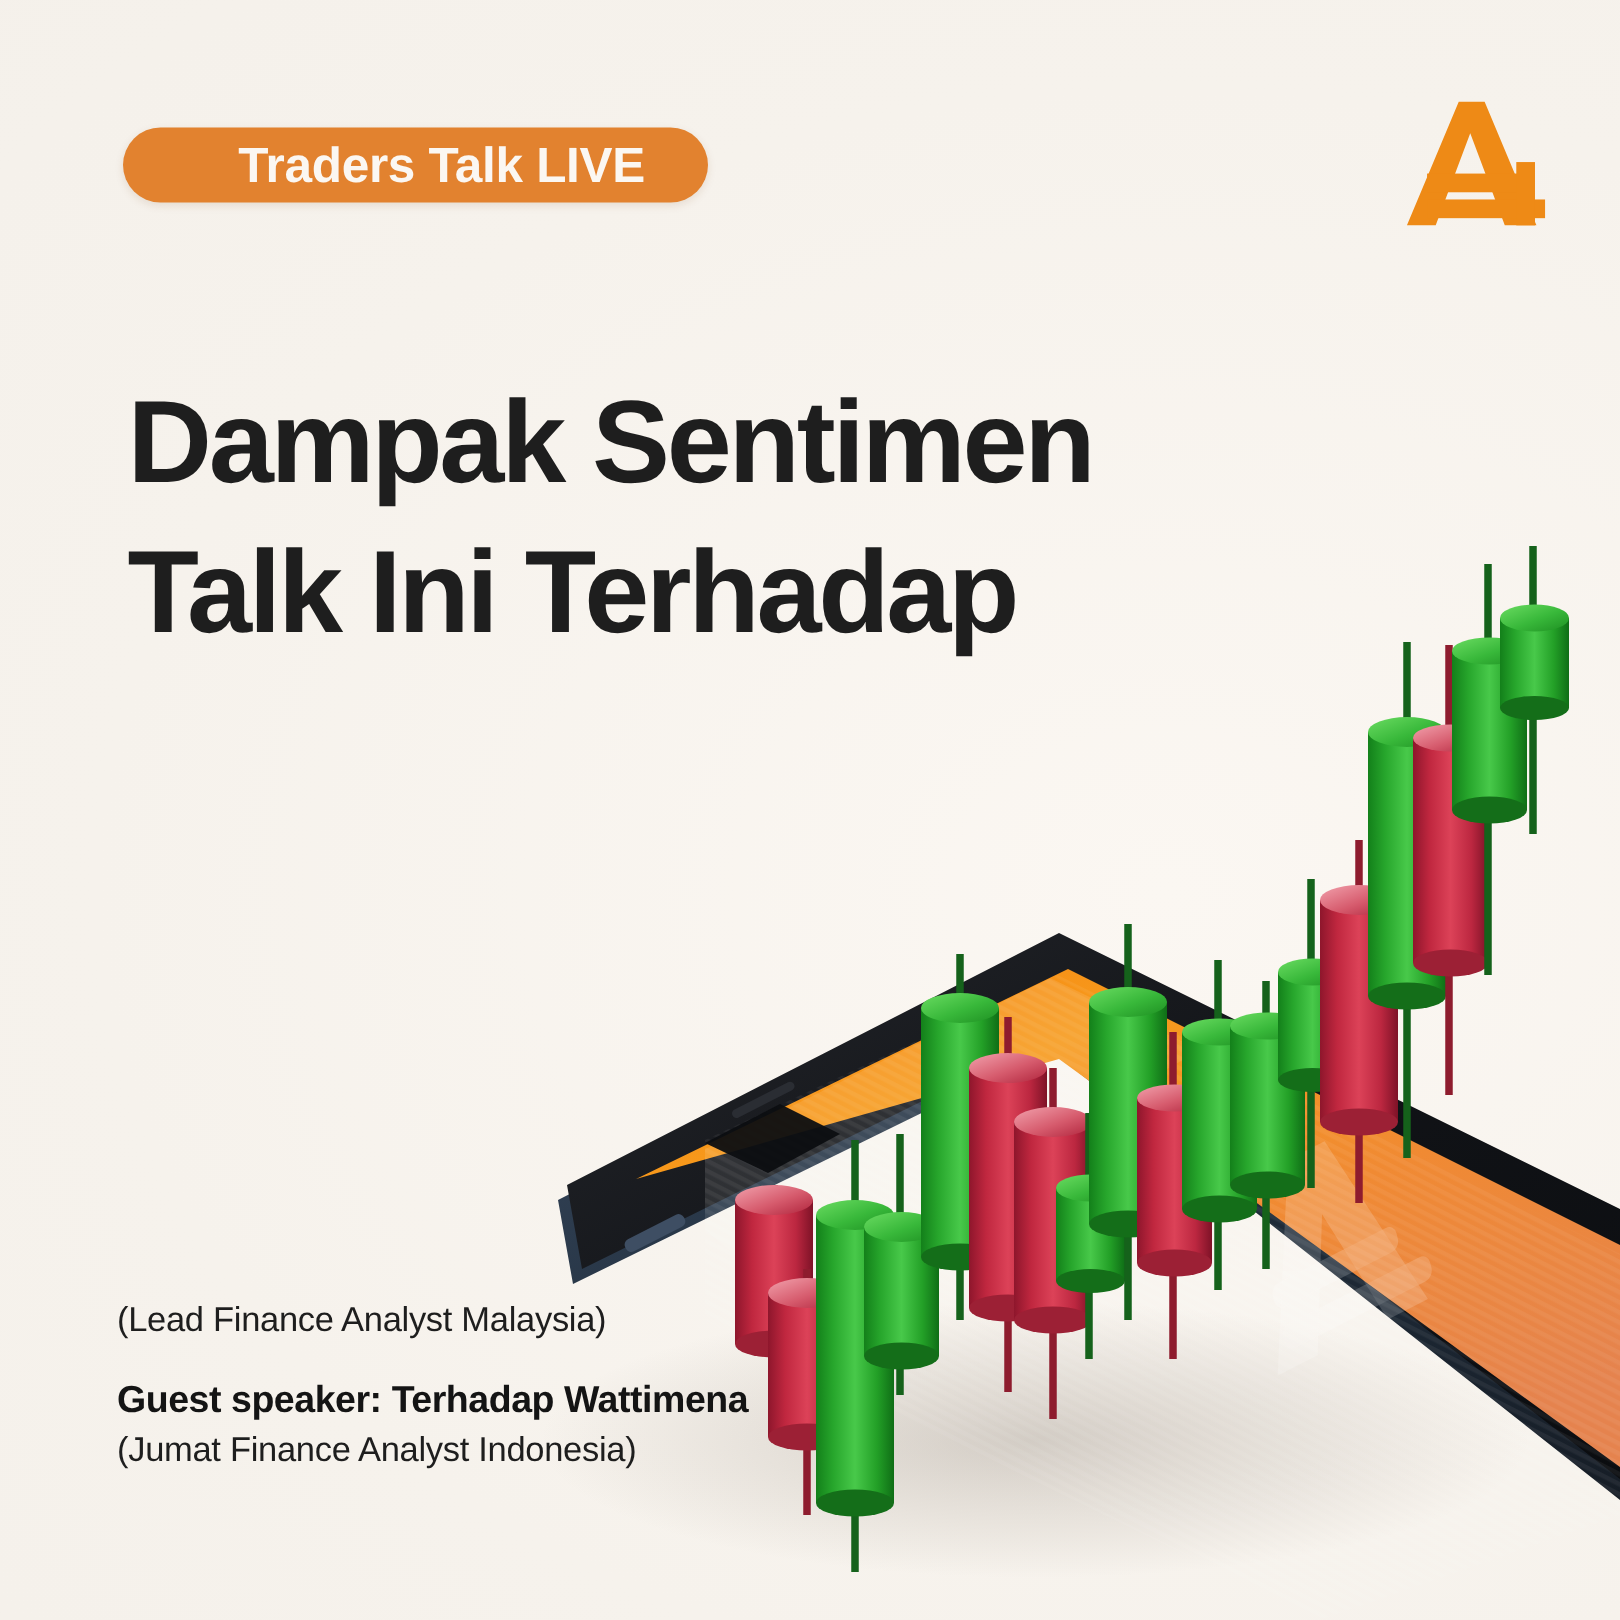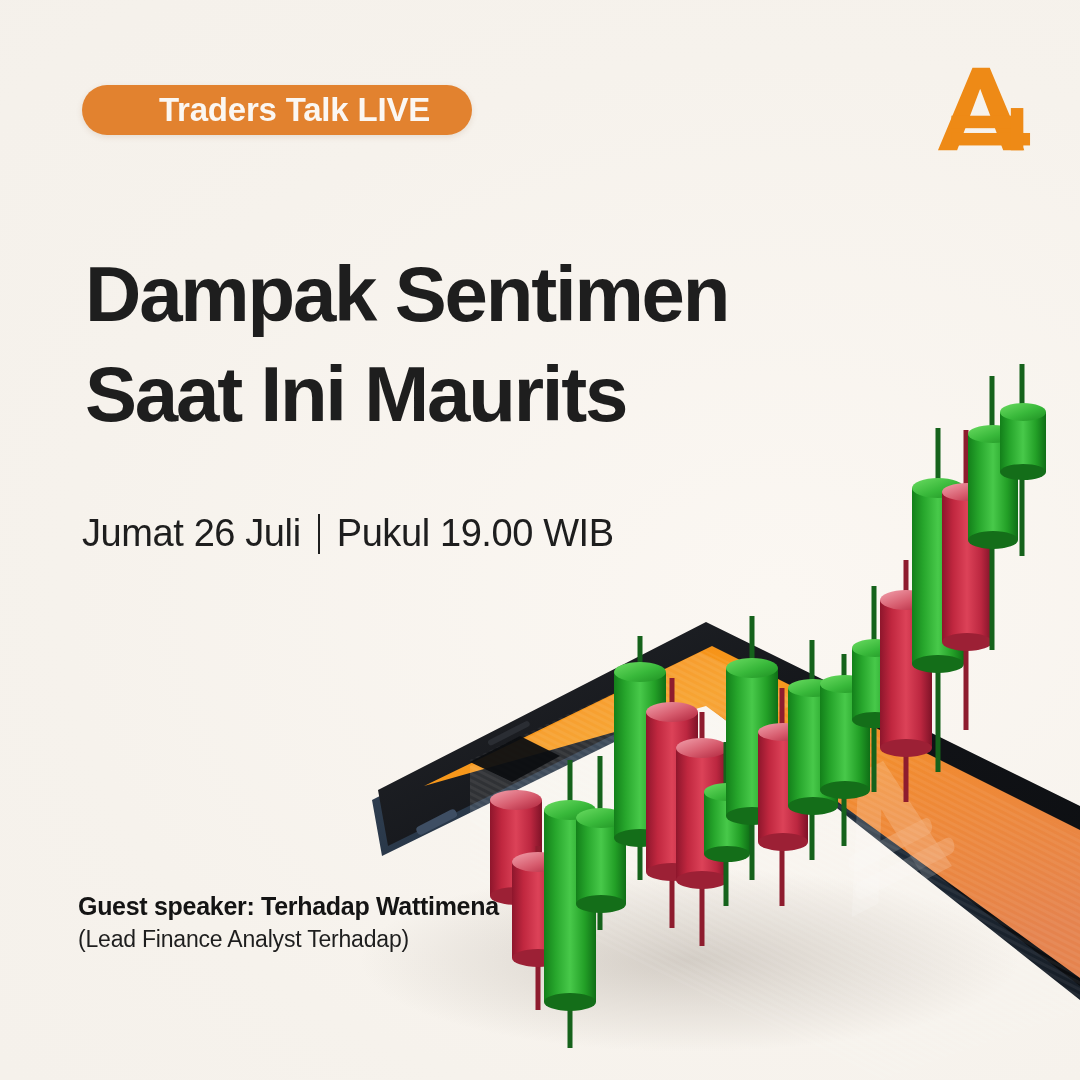--- a/index.html
+++ b/index.html
@@ -330,31 +330,27 @@
 
   <svg class="logo" viewBox="0 0 100 98" xmlns="http://www.w3.org/2000/svg">
     <path d="M38 6 L56 6 L92 92 L70 92 L46 28 L22 92 L2 92 Z" fill="#EE8A16"></path>
     <rect x="16" y="56" width="70" height="13" fill="#EE8A16"></rect>
     <rect x="16" y="74" width="82" height="13" fill="#EE8A16"></rect>
     <rect x="78" y="48" width="13" height="44" fill="#EE8A16"></rect>
   </svg>
 
   <div class="headline">
     <div class="headline-line">Dampak Sentimen</div>
-    <div class="headline-line">Saat Ini Maurits</div>
+    <div class="headline-line">Talk Ini Terhadap</div>
   </div>
 
-  <div class="datetime">
-    <span>Jumat 26 Juli</span>
-    <span class="sep"></span>
-    <span>Pukul 19.00 WIB</span>
-  </div>
 
   <div class="credits">
     <div class="credit-block">
+      <div class="credit-role">(Lead Finance Analyst Malaysia)</div>
     </div>
     <div class="credit-block">
       <div class="credit-name">Guest speaker: Terhadap Wattimena</div>
-      <div class="credit-role">(Lead Finance Analyst Terhadap)</div>
+      <div class="credit-role">(Jumat Finance Analyst Indonesia)</div>
     </div>
   </div>
 
 </div>
 
 </body></html>

